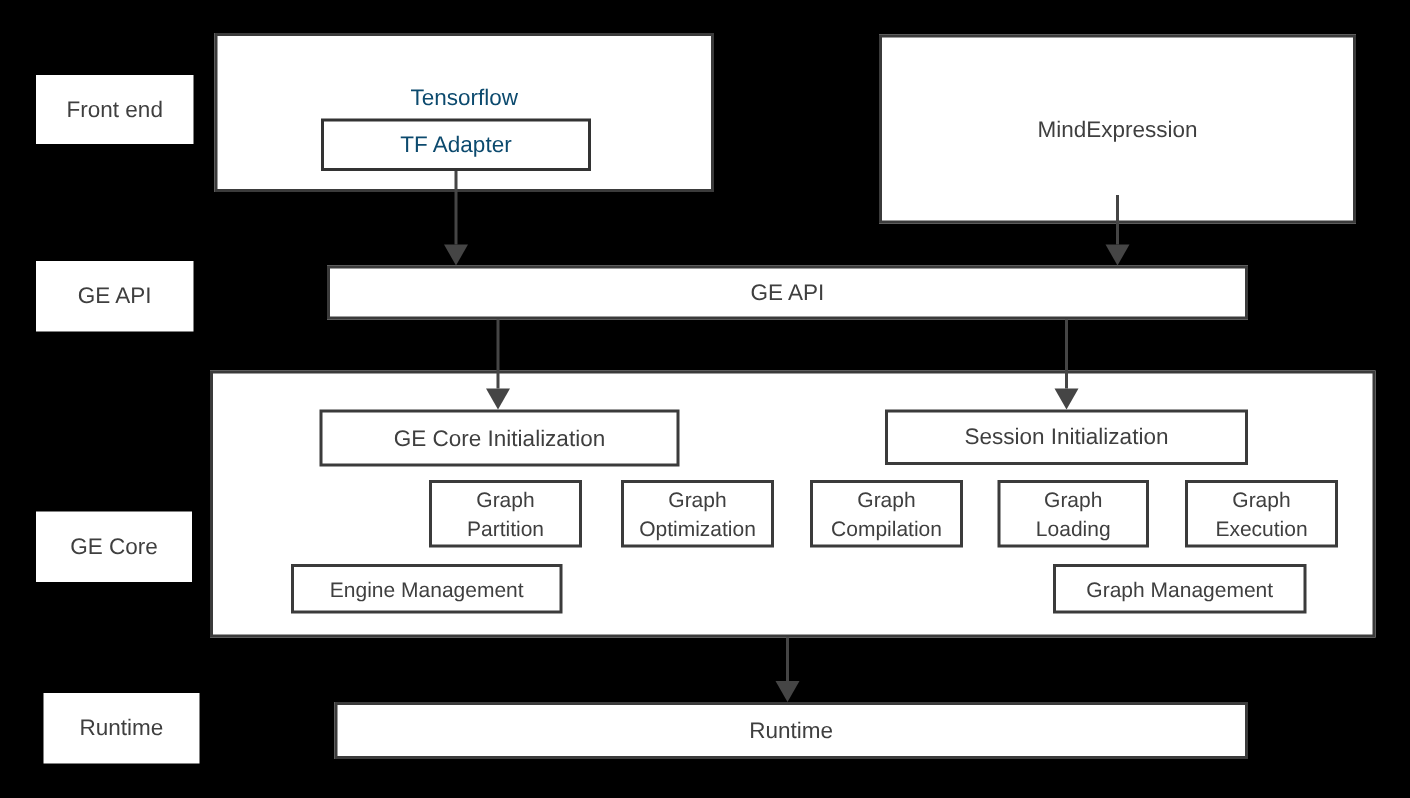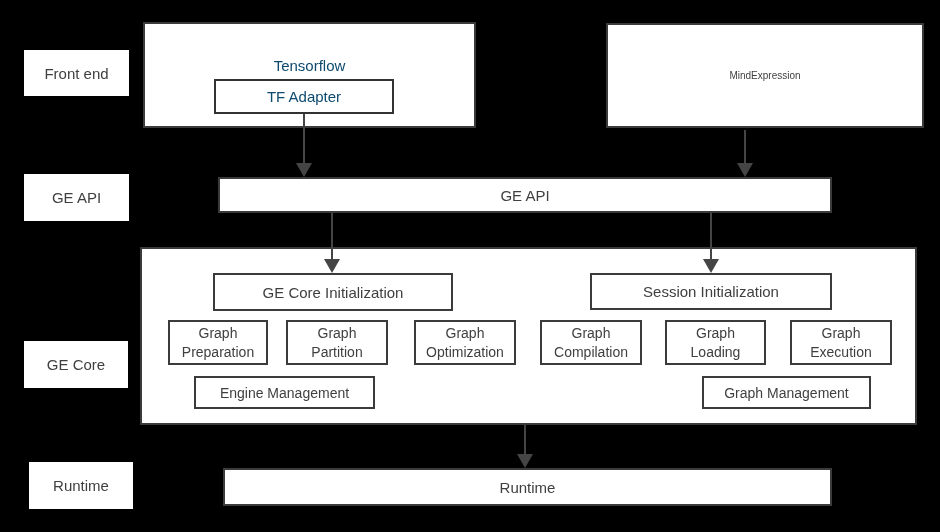--- a/index.html
+++ b/index.html
@@ -20,21 +20,21 @@
     position:absolute; background:#ffffff; border:2px solid #3b3b3b;
     box-sizing:border-box; color:#3f3f3f; text-align:center;
   }
   .flexc { display:flex; align-items:center; justify-content:center; }
 
   .tf-box   { left:143px; top:22px;  width:333px; height:106px; }
   .tf-title { position:absolute; left:0; top:33px; width:100%; text-align:center; font-size:15px; color:#0c4a6e; }
   .tf-adapter { position:absolute; left:69px; top:55px; width:180px; height:35px;
                 background:#ffffff; border:2px solid #333333; box-sizing:border-box;
                 display:flex; align-items:center; justify-content:center; font-size:15px; color:#0c4a6e; }
-  .me-box   { left:586px; top:23px; width:318px; height:105px; font-size:10px;margin-left:20px; }
+  .me-box   { left:586px; top:23px; width:318px; height:126px; font-size:15px; }
 
   .api-bar     { left:218px; top:177px; width:614px; height:36px; font-size:15px; }
   .runtime-bar { left:223px; top:468px; width:609px; height:38px; font-size:15px; }
 
   .core-panel { left:140px; top:247px; width:777px; height:178px; }
   .core-panel .box { position:absolute; }
 
   .init-left  { left:71px;  top:24px; width:240px; height:38px; font-size:15px; }
   .init-right { left:448px; top:24px; width:242px; height:37px; font-size:15px; }
 
@@ -74,21 +74,20 @@
     <div class="tf-adapter">TF Adapter</div>
   </div>
   <div class="box me-box flexc">MindExpression</div>
 
   <div class="box api-bar flexc">GE API</div>
 
   <div class="box core-panel">
     <div class="box init-left flexc">GE Core Initialization</div>
     <div class="box init-right flexc">Session Initialization</div>
 
-    <div class="box module m0">Graph Preparation</div>
     <div class="box module m1">Graph Partition</div>
     <div class="box module m2">Graph Optimization</div>
     <div class="box module m3">Graph Compilation</div>
     <div class="box module m4">Graph Loading</div>
     <div class="box module m5">Graph Execution</div>
 
     <div class="box mgmt g0">Engine Management</div>
     <div class="box mgmt g2">Graph Management</div>
   </div>
 

